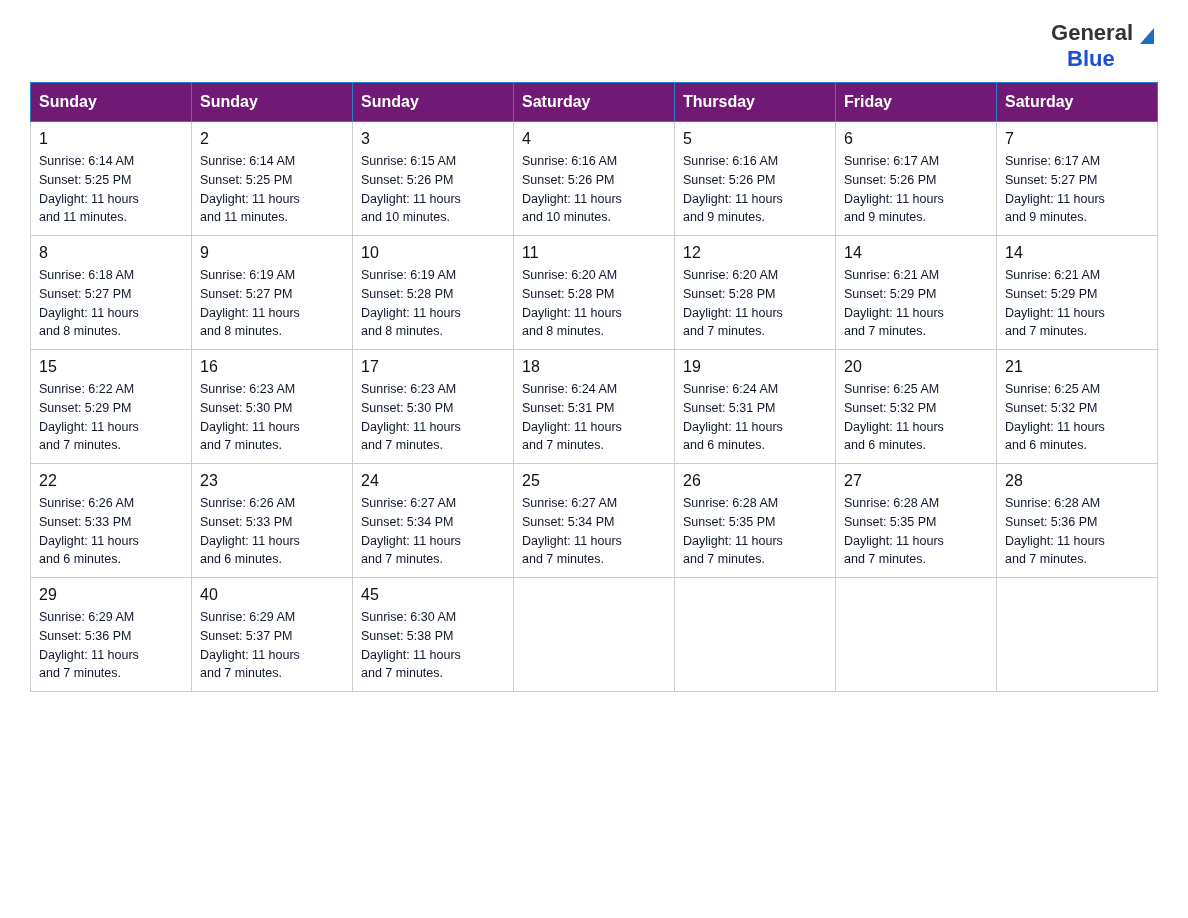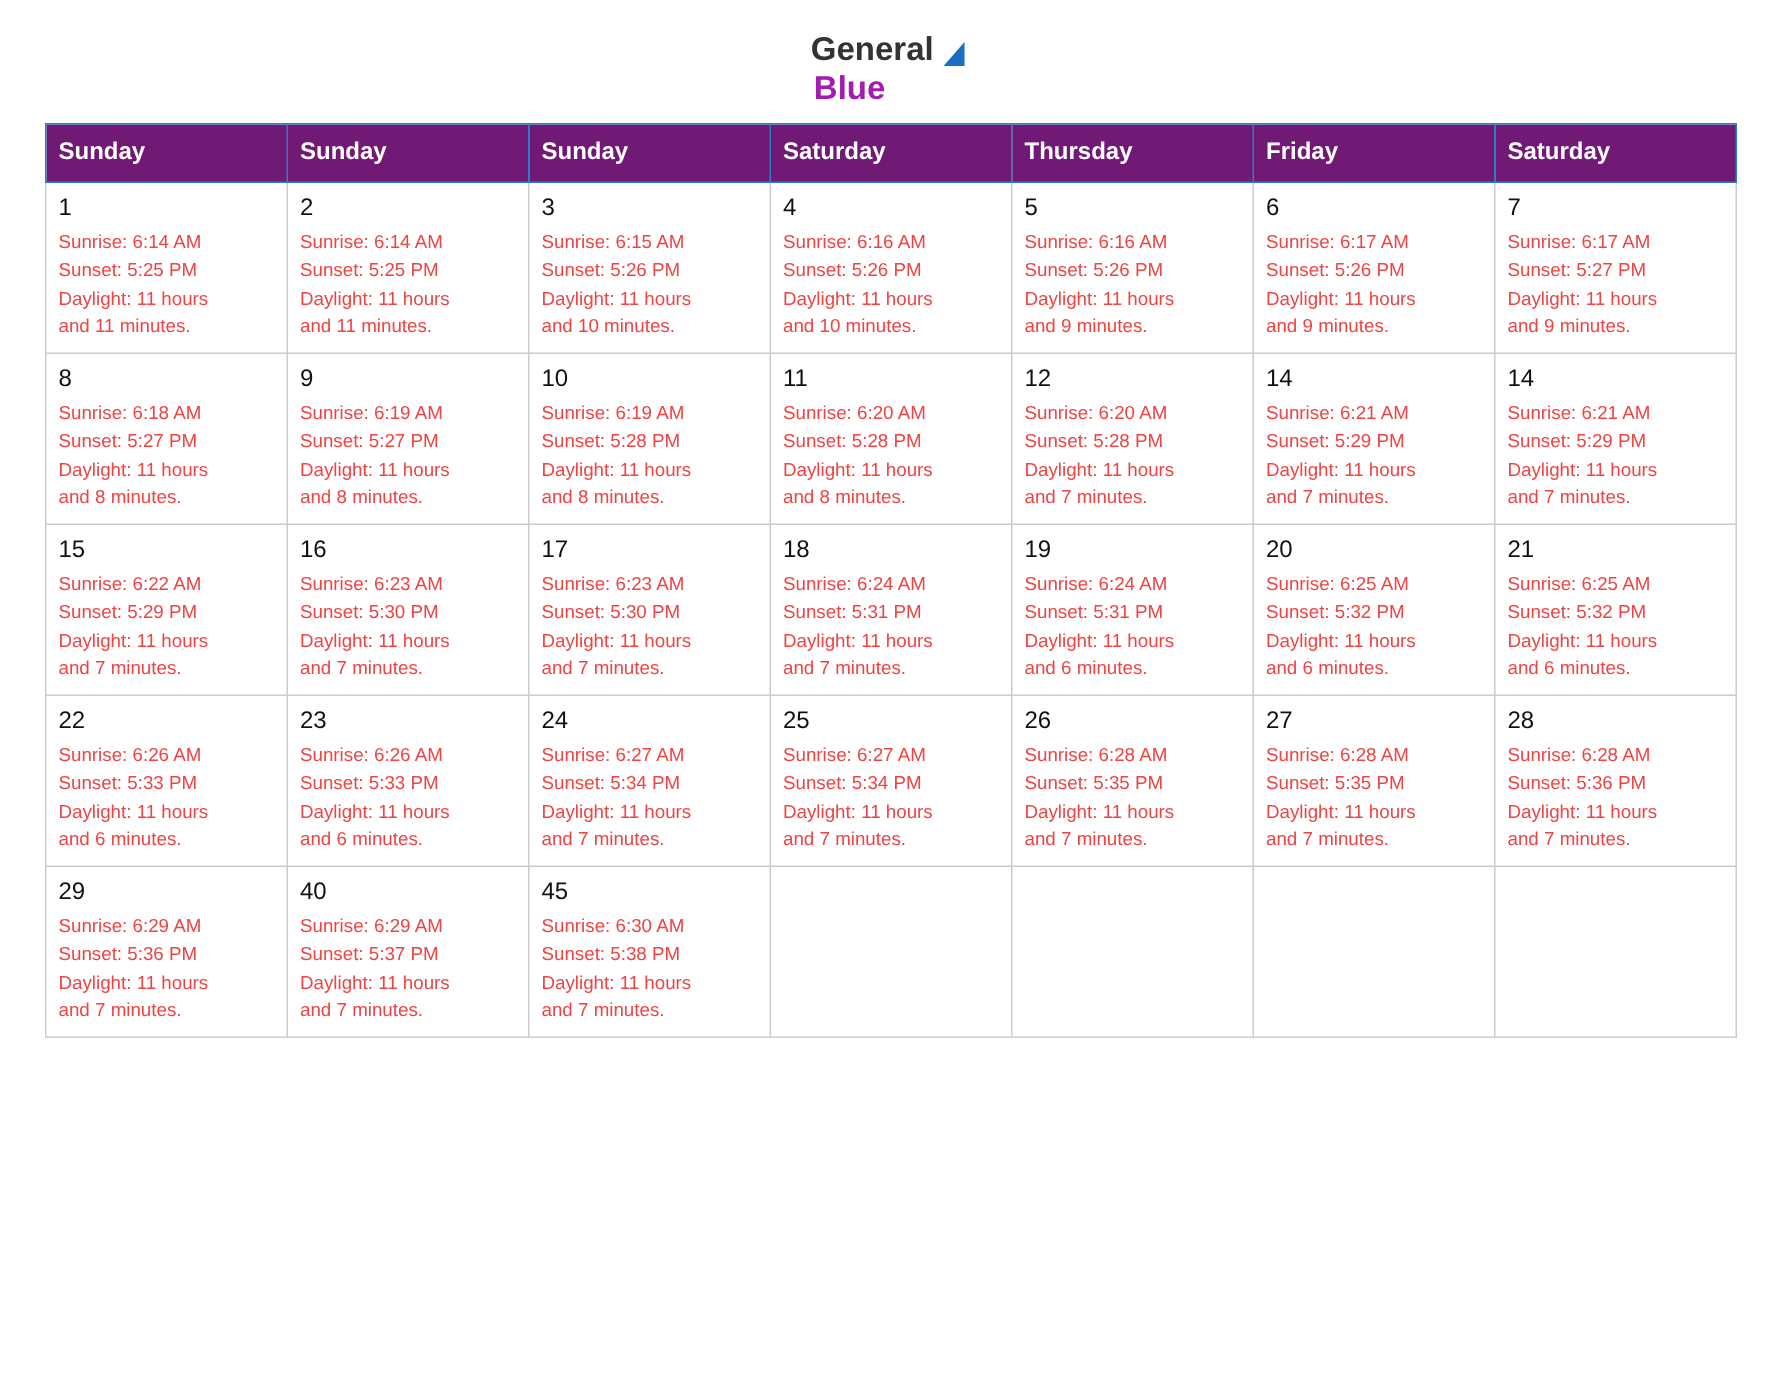--- a/index.html
+++ b/index.html
@@ -5,21 +5,21 @@
     * { margin: 0; padding: 0; box-sizing: border-box; }
     body {
       font-family: Arial, sans-serif;
       background: #fff;
       width: 1188px;
       min-height: 918px;
       padding: 20px 30px;
     }
     .header {
       display: flex;
-      justify-content: center;
+      justify-content: flex-end;
       align-items: flex-start;
       margin-bottom: 10px;
       gap: 11px;
     }
     .logo-text {
       font-size: 22px;
       font-weight: bold;
       color: #333;
     }
     .title-section {
@@ -61,40 +61,40 @@
     }
     .day-number {
       font-size: 16px;
       font-weight: normal;
       color: #111;
       display: block;
       margin-bottom: 4px;
     }
     .day-info {
       font-size: 12.5px;
-      color: #ef4444;
+      color: #0f172a;
       line-height: 1.5;
     }
     tbody tr td:empty {
       background: #fff;
     }
     .logo-wrapper {
       display: flex;
       flex-direction: column;
       align-items: flex-start;
     }
     .logo-line1 {
       display: flex;
       align-items: center;
     }
     .logo-line2 {
-      color: #a21caf;
+      color: #1d4ed8;
       font-size: 22px;
       font-weight: bold;
-      margin-left: 2px;
+      margin-left: 16px;
     }
     
     .triangle-svg {
       display: inline-block;
       margin-left: 3px;
       position: relative;
       top: 2px;
     }
   </style>
 </head>

